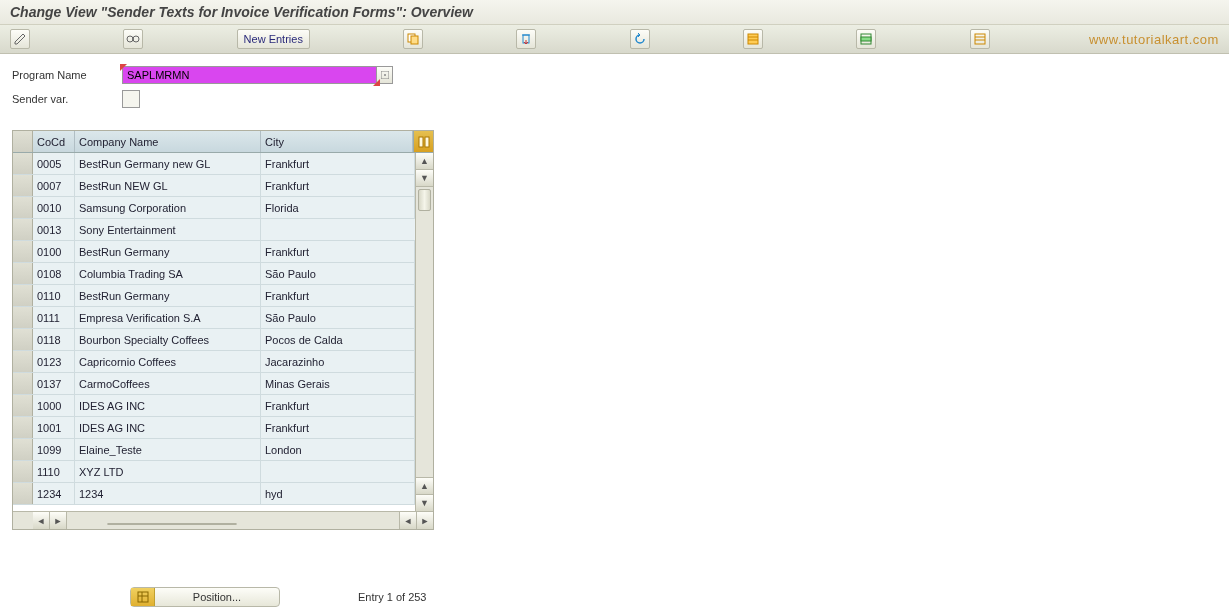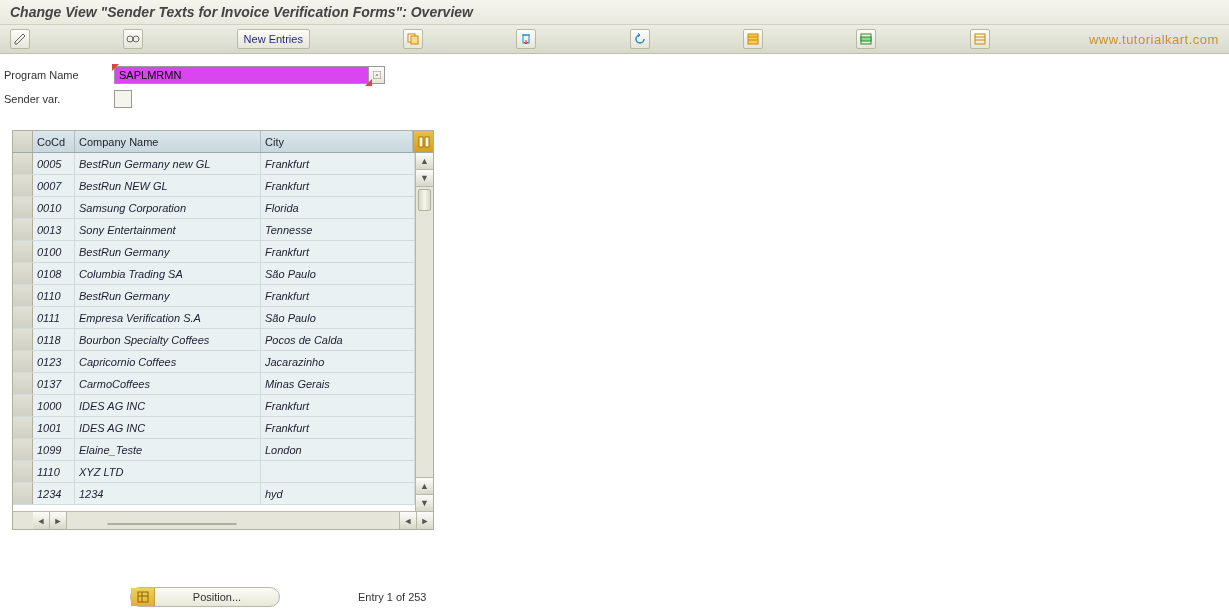--- a/index.html
+++ b/index.html
@@ -61,21 +61,21 @@
   }
   .watermark {
     margin-left: 6px;
     font-size: 13px;
     color: #c89030;
     font-weight: normal;
     letter-spacing: 0.5px;
   }
 
   .form-area {
-    padding: 12px 12px 8px 4px;
+    padding: 12px 12px 8px 12px;
   }
   .form-row {
     display: flex;
     align-items: center;
     margin-bottom: 6px;
   }
   .form-label {
     width: 110px;
     font-size: 11px;
     color: #333;
@@ -140,21 +140,20 @@
   .config-corner {
     width: 20px;
     background: linear-gradient(#e5c050,#d8a020);
     border-left: 1px solid #9aa;
     display:flex;align-items:center;justify-content:center;
   }
   .grid-body {
     position: relative;
     height: 358px;
     overflow: hidden;
-    font-style: italic;
   }
   .grid-row {
     display: flex;
     height: 22px;
     background: #e9f1f3;
     border-bottom: 1px solid #cfdbde;
     align-items: center;
   }
   .grid-row:nth-child(odd){ background:#e9f1f3;}
   .grid-row:nth-child(even){ background:#e9f1f3;}
@@ -214,21 +213,21 @@
     bottom: 4px;
     left: 12px;
     display: flex;
     align-items: center;
   }
   .position-btn {
     margin-left: 118px;
     height: 20px;
     padding: 0 6px 0 0;
     border: 1px solid #b8b8a8;
-    border-radius: 10px;
+    border-radius: 4px;
     background: linear-gradient(#fdfdf8,#e7e7d9);
     display: flex;
     align-items: center;
     gap: 6px;
     cursor: pointer;
     width: 150px;
   }
   .position-btn .icon-box {
     width: 24px; height: 100%;
     background: linear-gradient(#f0d060,#e0b030);
@@ -364,21 +363,20 @@
         <div class="cell rowsel"></div>
         <div class="cell w-cocd">0010</div>
         <div class="cell w-name">Samsung Corporation</div>
         <div class="cell w-city" style="flex:1">Florida</div>
         <div style="width:18px;border-left:1px solid #cfdbde;"></div>
       </div>
       <div class="grid-row">
         <div class="cell rowsel"></div>
         <div class="cell w-cocd">0013</div>
         <div class="cell w-name">Sony Entertainment</div>
-        <div class="cell w-city" style="flex:1">Tennesse</div>
         <div style="width:18px;border-left:1px solid #cfdbde;"></div>
       </div>
       <div class="grid-row">
         <div class="cell rowsel"></div>
         <div class="cell w-cocd">0100</div>
         <div class="cell w-name">BestRun Germany</div>
         <div class="cell w-city" style="flex:1">Frankfurt</div>
         <div style="width:18px;border-left:1px solid #cfdbde;"></div>
       </div>
       <div class="grid-row">

